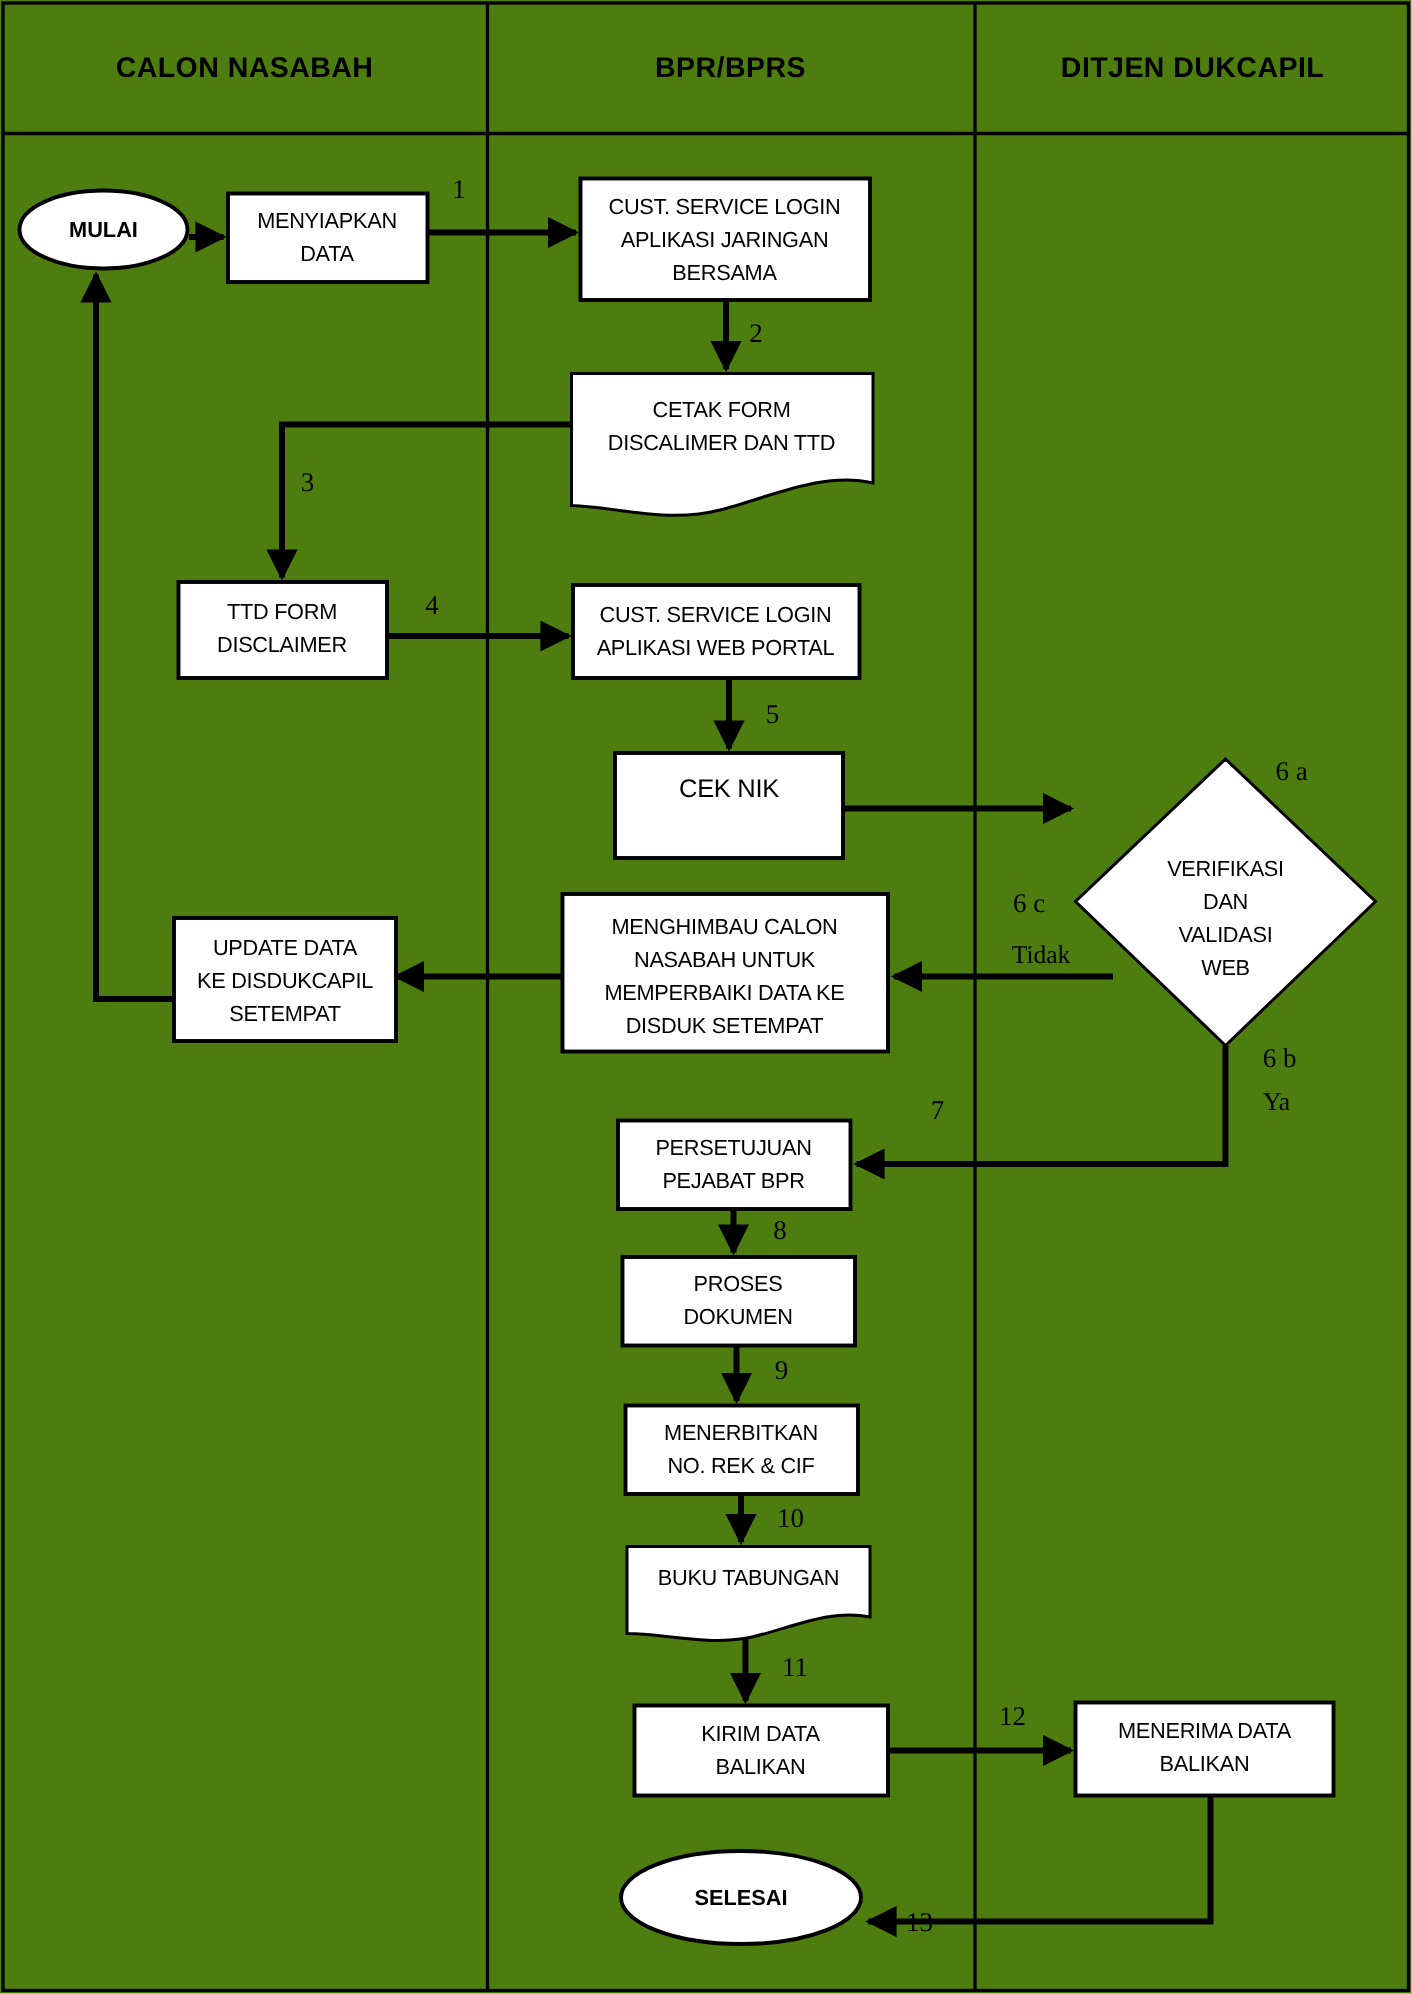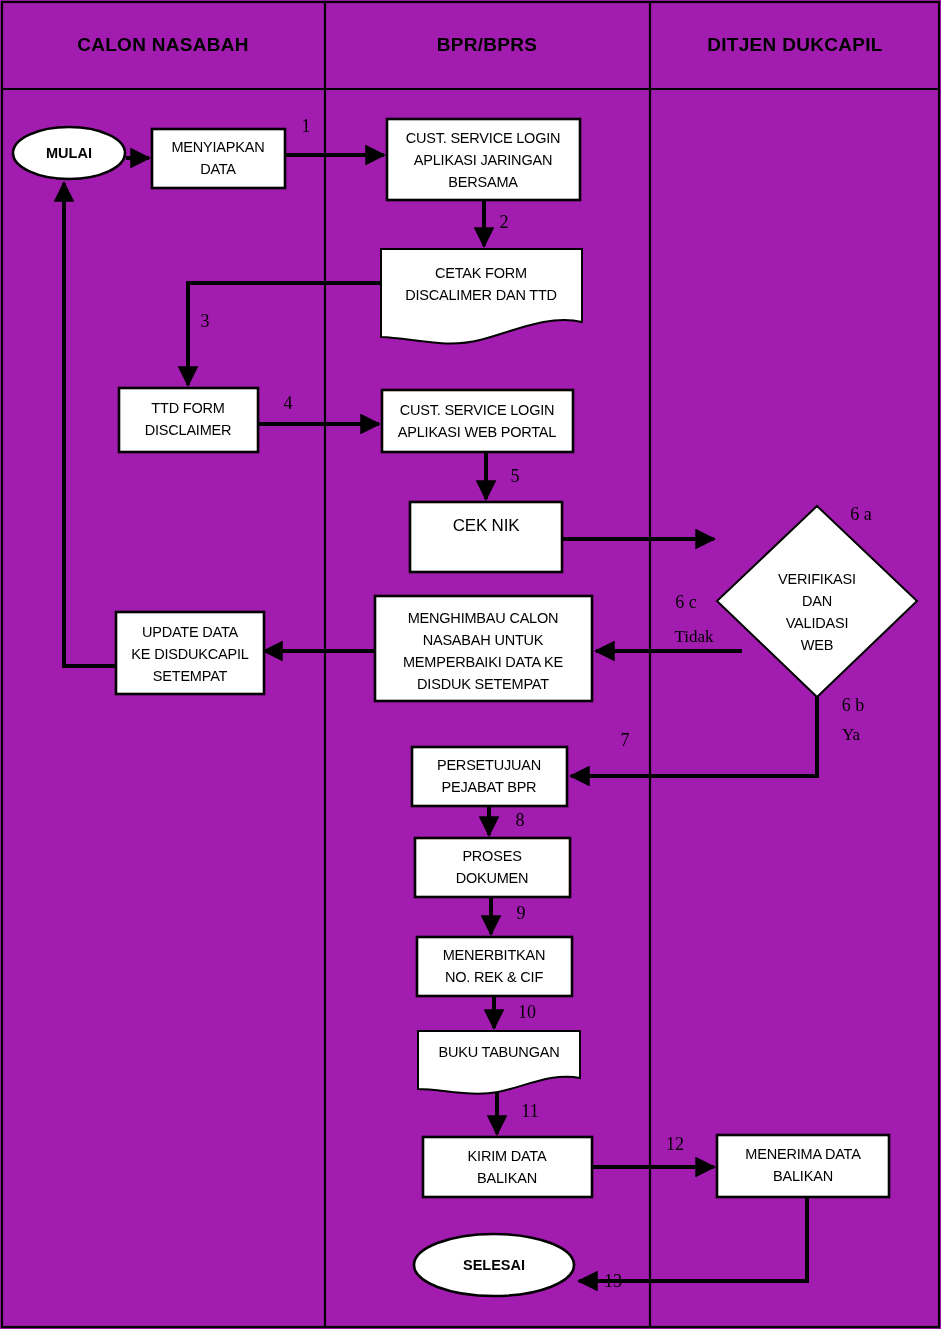--- a/index.html
+++ b/index.html
@@ -1,17 +1,17 @@
 <!DOCTYPE html>
 <html><head>
 <meta charset="utf-8">
 <style>
   html,body{margin:0;padding:0;background:#ffffff;}
   body{width:941px;height:1329px;font-family:"Liberation Sans",sans-serif;overflow:hidden;}
-  #sheet{position:relative;width:941px;height:1329px;background:#a21caf;}
+  #sheet{position:relative;width:941px;height:1329px;background:#4d7c0f;}
   svg{display:block;}
   .bx{fill:#ffffff;stroke:#000000;stroke-width:2.6;}
   .bxthin{fill:#ffffff;stroke:#000000;stroke-width:2;}
   .flowln{stroke:#000000;stroke-width:4;fill:none;}
   .frame{stroke:#000000;stroke-width:2.2;fill:none;}
   .divider{stroke:#000000;stroke-width:2.2;}
   .lbl{font-family:"Liberation Sans",sans-serif;font-size:14.5px;fill:#000;text-anchor:middle;dominant-baseline:middle;letter-spacing:-0.2px;}
   .lblbold{font-family:"Liberation Sans",sans-serif;font-size:14.5px;font-weight:bold;fill:#000;text-anchor:middle;dominant-baseline:middle;}
   .hdr{font-family:"Liberation Sans",sans-serif;font-size:19px;font-weight:bold;fill:#000;text-anchor:middle;dominant-baseline:middle;letter-spacing:0.3px;}
   .num{font-family:"Liberation Serif",serif;font-size:18px;fill:#000;text-anchor:middle;dominant-baseline:middle;}

